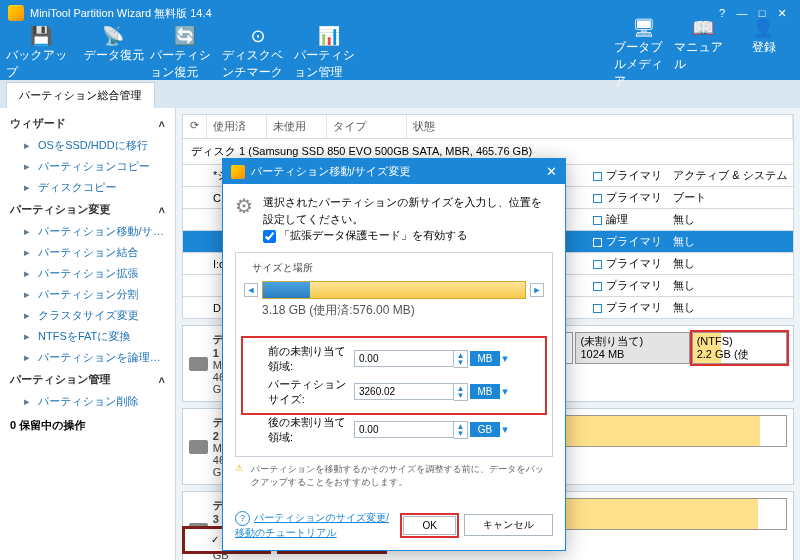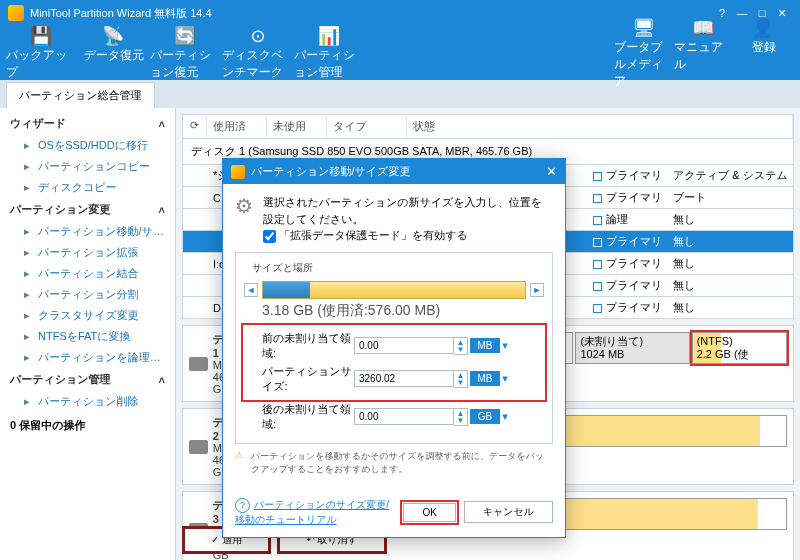--- a/index.html
+++ b/index.html
@@ -48,23 +48,23 @@
 .dlgintro{display:flex;gap:10px;margin-bottom:8px}
 .dlgintro .iicon{font-size:20px;color:#888}
 .dlgintro .itxt{font-size:10px;line-height:1.5}
 .dlgintro input[type=checkbox]{vertical-align:middle;margin-right:3px}
 .fieldset{border:1px solid #c8d2dc;padding:8px;margin-bottom:6px}
 .fieldset .leg{font-size:10px;color:#444;margin:-14px 0 6px 4px;background:#fff;display:inline-block;padding:0 4px}
 .slider{display:flex;align-items:center;gap:4px;margin-bottom:3px}
 .slider .arr{width:14px;height:14px;border:1px solid #b0bcc8;text-align:center;line-height:12px;font-size:9px;cursor:pointer;color:#1b87d6}
 .slider .bar{flex:1;height:18px;background:linear-gradient(#ffe69a,#f5c94b);border:1px solid #caa83c;position:relative}
 .slider .bar .used{position:absolute;left:0;top:0;bottom:0;width:18%;background:linear-gradient(#4aa3e0,#2a7ec0)}
-.sinfo{font-size:14px;color:#555;margin-bottom:6px;padding-left:18px}
+.sinfo{font-size:12px;color:#555;margin-bottom:20px;padding-left:18px}
 .frow{display:flex;align-items:center;margin:3px 0;font-size:10px}
-.frow .flbl{width:110px;padding-left:18px}
+.frow .flbl{width:110px;padding-left:24px}
 .frow .finp{width:100px;border:1px solid #b0bcc8;padding:2px 4px;font-size:10px}
 .frow .fspin{width:14px;font-size:8px;color:#1b87d6;border:1px solid #b0bcc8;border-left:none;text-align:center;line-height:7px;padding:1px 0}
 .frow .funit{width:30px;background:#1b87d6;color:#fff;text-align:center;padding:2px 0;margin-left:2px;font-size:10px}
 .frow .fdrop{width:10px;color:#1b87d6;text-align:center}
 .hlrow{outline:2px solid #d93030;outline-offset:1px;padding:2px 0;margin:2px 0}
 .warn{font-size:9px;color:#666;margin:6px 0;padding-left:16px;position:relative}
 .warn::before{content:"⚠";position:absolute;left:0;color:#e6a700}
 .dlgfoot{display:flex;align-items:center;padding:6px 12px 10px;gap:8px}
 .dlgfoot .help{color:#1b87d6;text-decoration:underline;font-size:10px;flex:1}
 .dlgfoot .help::before{content:"?";display:inline-block;width:13px;height:13px;border:1px solid #1b87d6;border-radius:50%;text-align:center;line-height:13px;margin-right:4px;font-size:9px}
@@ -137,22 +137,22 @@
         <div class="sitem"><span class="si">▸</span>OSをSSD/HDDに移行</div>
         <div class="sitem"><span class="si">▸</span>パーティションコピー</div>
         <div class="sitem"><span class="si">▸</span>ディスクコピー</div>
       </div>
     <div class="sgroup">
         <span>パーティション変更</span>
         <span>˄</span>
       </div>
     <div id="sg2">
         <div class="sitem"><span class="si">▸</span>パーティション移動/サイズ変更</div>
+        <div class="sitem"><span class="si">▸</span>パーティション結合</div>
         <div class="sitem"><span class="si">▸</span>パーティション拡張</div>
-        <div class="sitem"><span class="si">▸</span>パーティション結合</div>
         <div class="sitem"><span class="si">▸</span>パーティション分割</div>
         <div class="sitem"><span class="si">▸</span>クラスタサイズ変更</div>
         <div class="sitem"><span class="si">▸</span>NTFSをFATに変換</div>
         <div class="sitem"><span class="si">▸</span>パーティションを論理に設定</div>
       </div>
     <div class="sgroup">
         <span>パーティション管理</span>
         <span>˄</span>
       </div>
     <div id="sg3">

